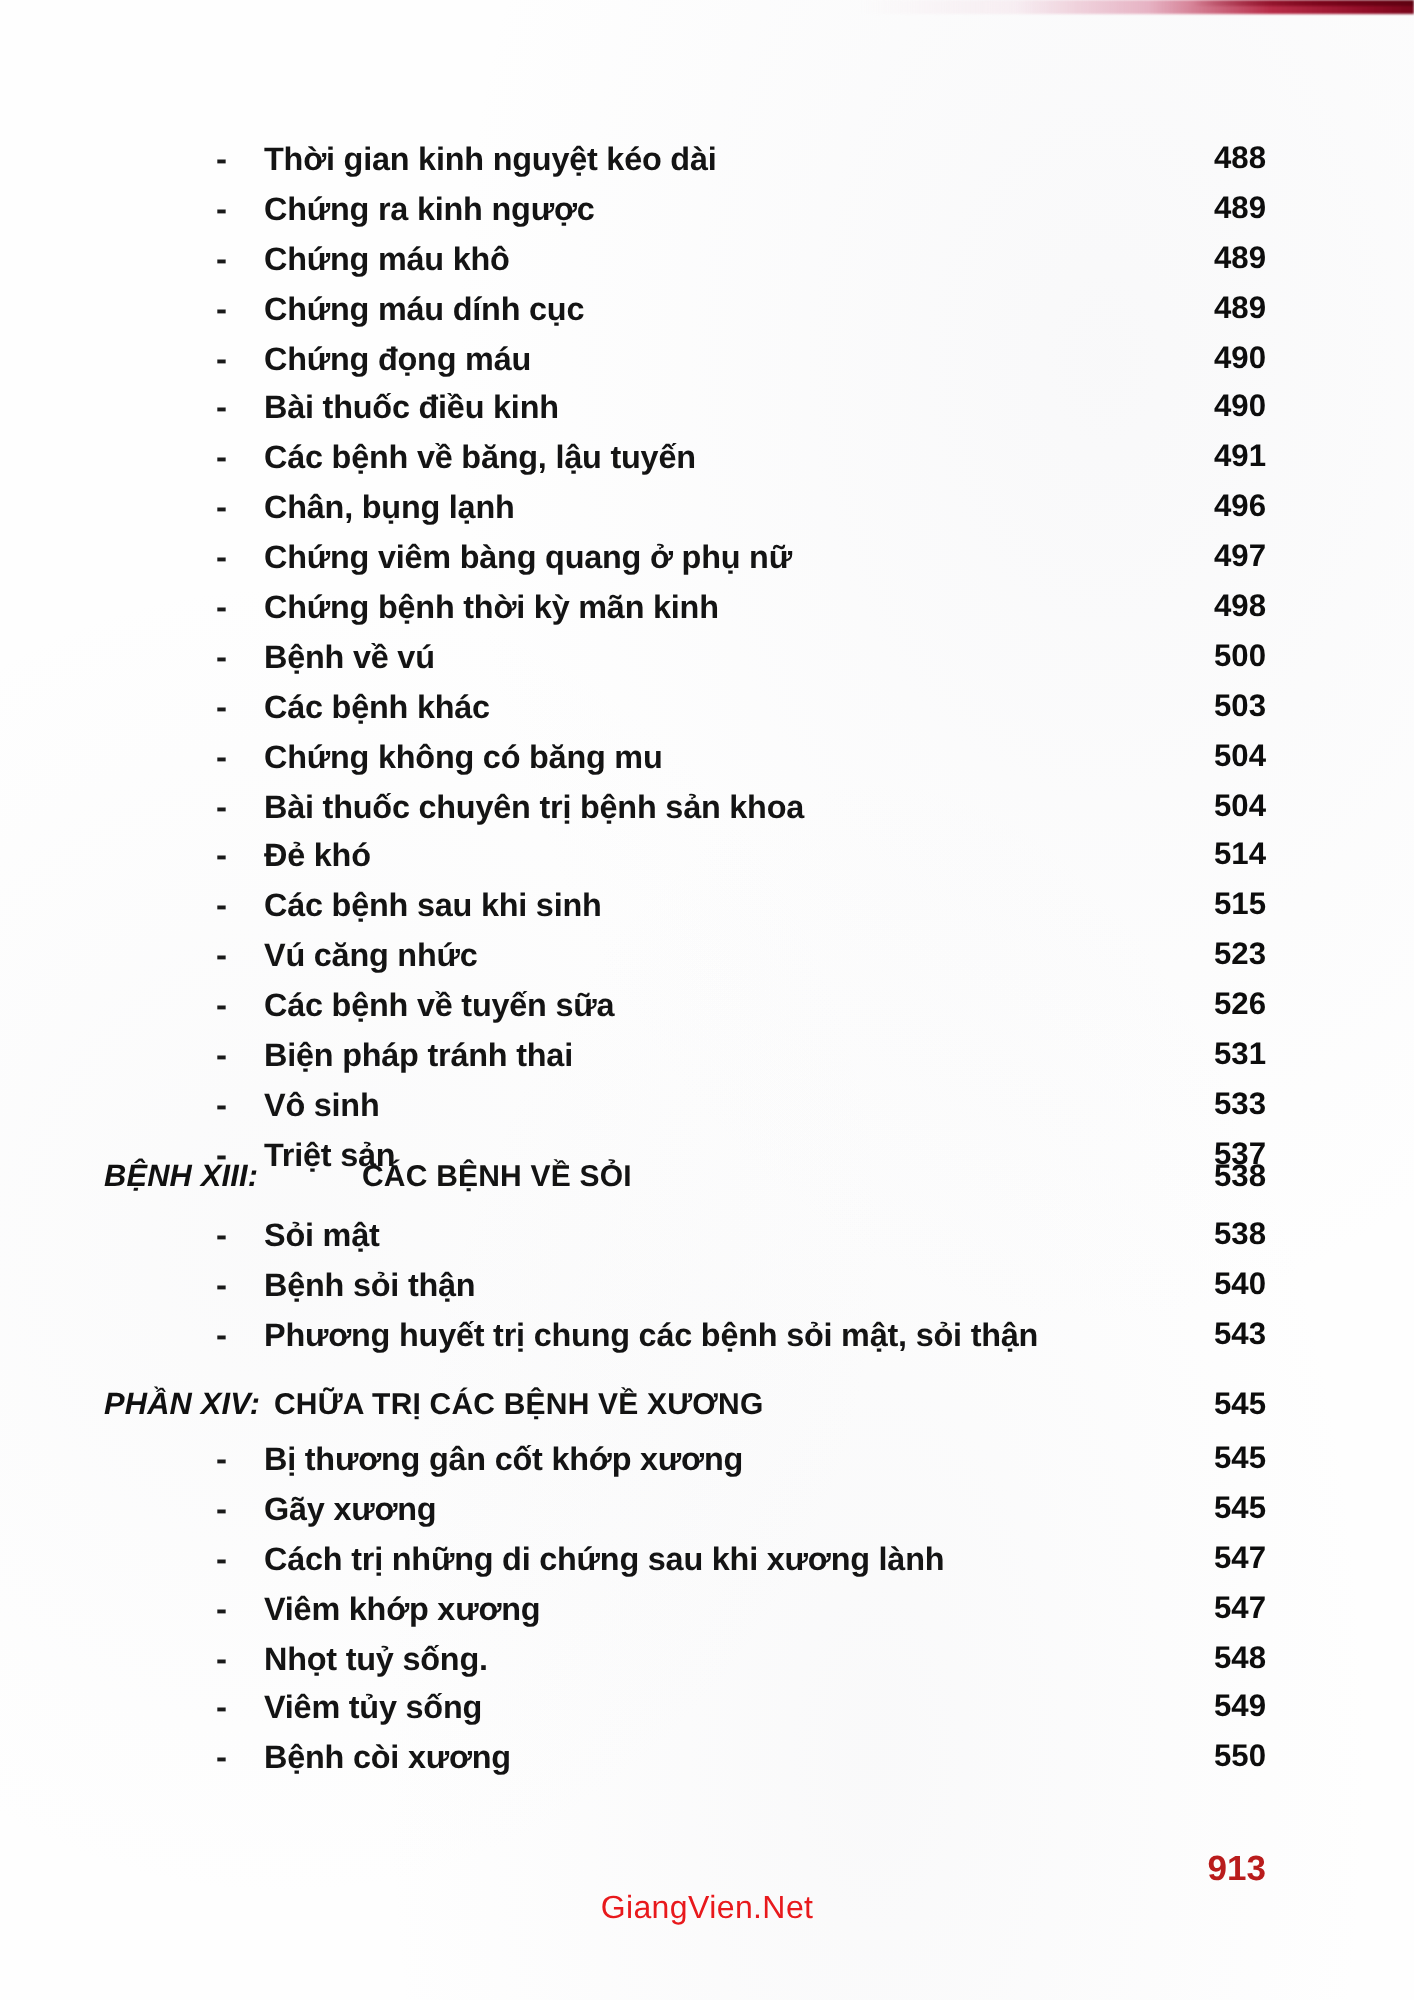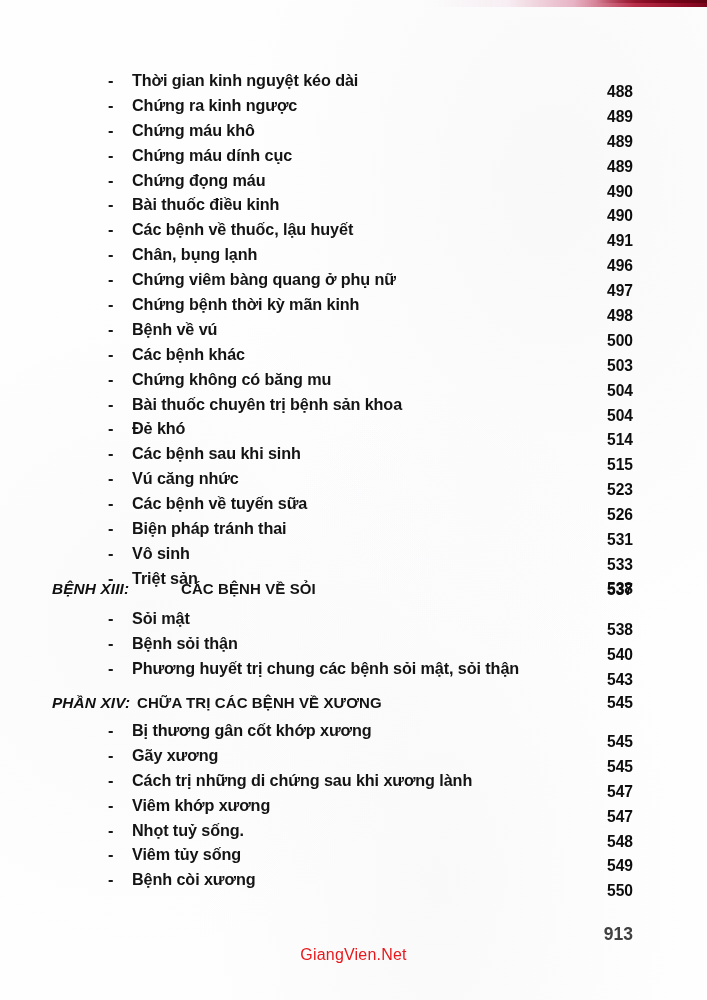--- a/index.html
+++ b/index.html
@@ -100,21 +100,20 @@
   }
   .toc-row .pageno {
     position: absolute;
     left: 560px;
     width: 73px;
     text-align: right;
     top: 0;
     font-size: 15.6px;
     font-weight: 700;
     color: #0d0d0d;
-    margin-top: 12px;
   }
 
   
   .part-heading {
     position: absolute;
     left: 0;
     width: 707px;
     height: 26px;
     line-height: 26px;
     white-space: nowrap;
@@ -159,21 +158,21 @@
 
   
   .folio {
     position: absolute;
     left: 560px;
     width: 73px;
     text-align: right;
     top: 924px;
     font-size: 17.5px;
     font-weight: 700;
-    color: #404040;
+    color: #b91c1c;
   }
   .watermark {
     position: absolute;
     left: 0;
     width: 707px;
     text-align: center;
     top: 946px;
     font-size: 16px;
     font-weight: 400;
     color: #e8191c;
@@ -215,21 +214,21 @@
           <span class="label">Chứng đọng máu</span>
           <span class="pageno">490</span>
         </div>
         <div class="toc-row">
           <span class="dash">-</span>
           <span class="label">Bài thuốc điều kinh</span>
           <span class="pageno">490</span>
         </div>
         <div class="toc-row">
           <span class="dash">-</span>
-          <span class="label">Các bệnh về thuốc, lậu huyết</span>
+          <span class="label">Các bệnh về băng, lậu tuyến</span>
           <span class="pageno">491</span>
         </div>
         <div class="toc-row">
           <span class="dash">-</span>
           <span class="label">Chân, bụng lạnh</span>
           <span class="pageno">496</span>
         </div>
         <div class="toc-row">
           <span class="dash">-</span>
           <span class="label">Chứng viêm bàng quang ở phụ nữ</span>

